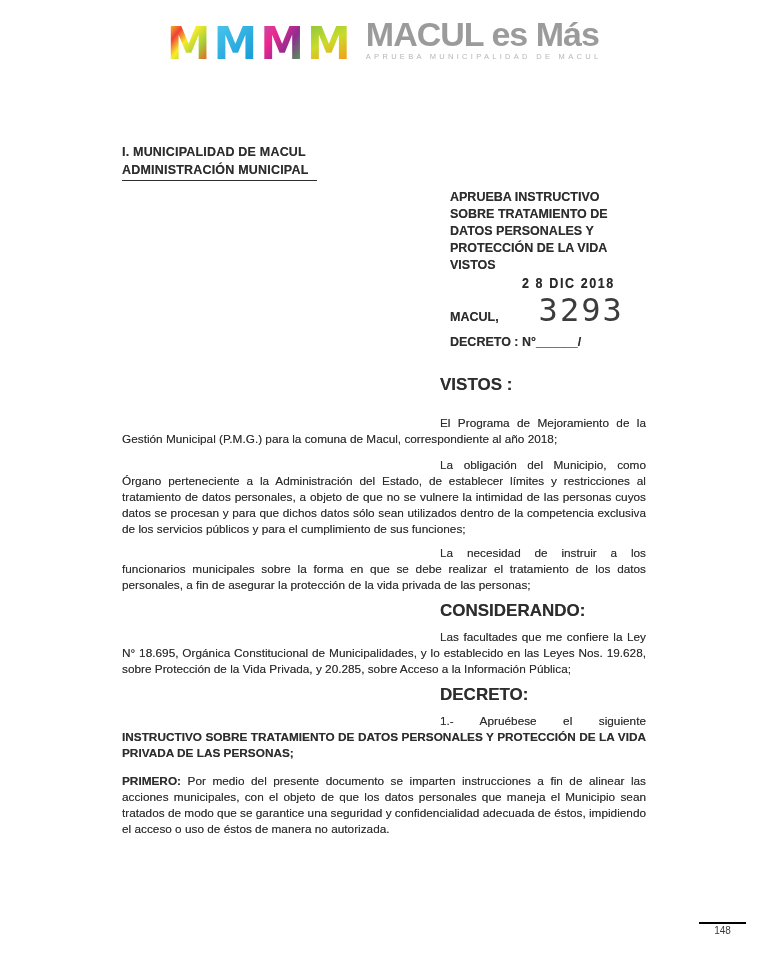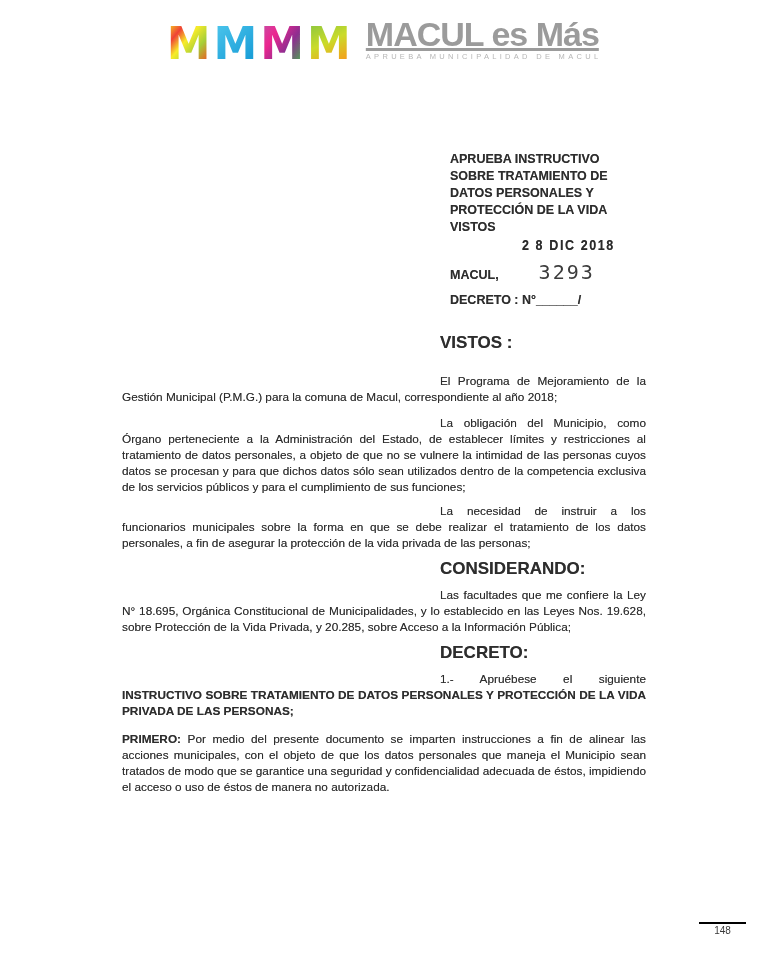--- a/index.html
+++ b/index.html
@@ -39,21 +39,20 @@
   .m3 { background-image: linear-gradient(125deg,#c44fa5 0%,#ec268f 30%,#8e2d90 62%,#42b549 100%); }
   .m4 { background-image: linear-gradient(155deg,#8ec73f 0%,#cadb2a 45%,#f59e1b 92%); }
   .logo-text { display: flex; flex-direction: column; padding-bottom: 1px; }
   .brand {
     font-size: 34px;
     font-weight: bold;
     color: #9b9b9b;
     line-height: 28px;
     letter-spacing: -1px;
     white-space: nowrap;
-    text-decoration: underline;
   }
   .tagline {
     font-size: 7.5px;
     color: #b6b6b6;
     letter-spacing: 3.3px;
     margin-top: 4px;
     white-space: nowrap;
   }
 
   
@@ -91,21 +90,21 @@
     color: #2b2b2b;
     transform: scaleY(1.15);
     transform-origin: left bottom;
     white-space: nowrap;
   }
   .city-row { display: flex; align-items: baseline; margin-top: 4px; text-align: right; }
   .number-stamp {
     margin-left: 40px;
     font-family: "DejaVu Sans Mono", monospace;
     font-weight: 400;
-    font-size: 20px;
+    font-size: 32px;
     line-height: 24px;
     letter-spacing: 2px;
     color: #3c3c3c;
     text-shadow: none;
   }
   .decree-line { margin-top: 8px; }
   .section-line { margin-top: 0; }
 
   
   .heading {
@@ -151,20 +150,24 @@
       <span class="m m4">M</span>
     </div>
     <div class="logo-text">
       <span class="brand">MACUL es Más</span>
       <span class="tagline">APRUEBA MUNICIPALIDAD DE MACUL</span>
     </div>
   </div>
 
   <div class="content">
 
+    <div class="letterhead">
+      <div>I. MUNICIPALIDAD DE MACUL</div>
+      <div><span class="underlined">ADMINISTRACIÓN MUNICIPAL</span></div>
+    </div>
 
     <div class="refblock">
       <div>APRUEBA INSTRUCTIVO</div>
       <div>SOBRE TRATAMIENTO DE</div>
       <div>DATOS PERSONALES Y</div>
       <div>PROTECCIÓN DE LA VIDA</div>
       <div>VISTOS</div>
       <div class="date-stamp">2 8 DIC 2018</div>
       <div class="city-row">
         <span>MACUL,</span>

